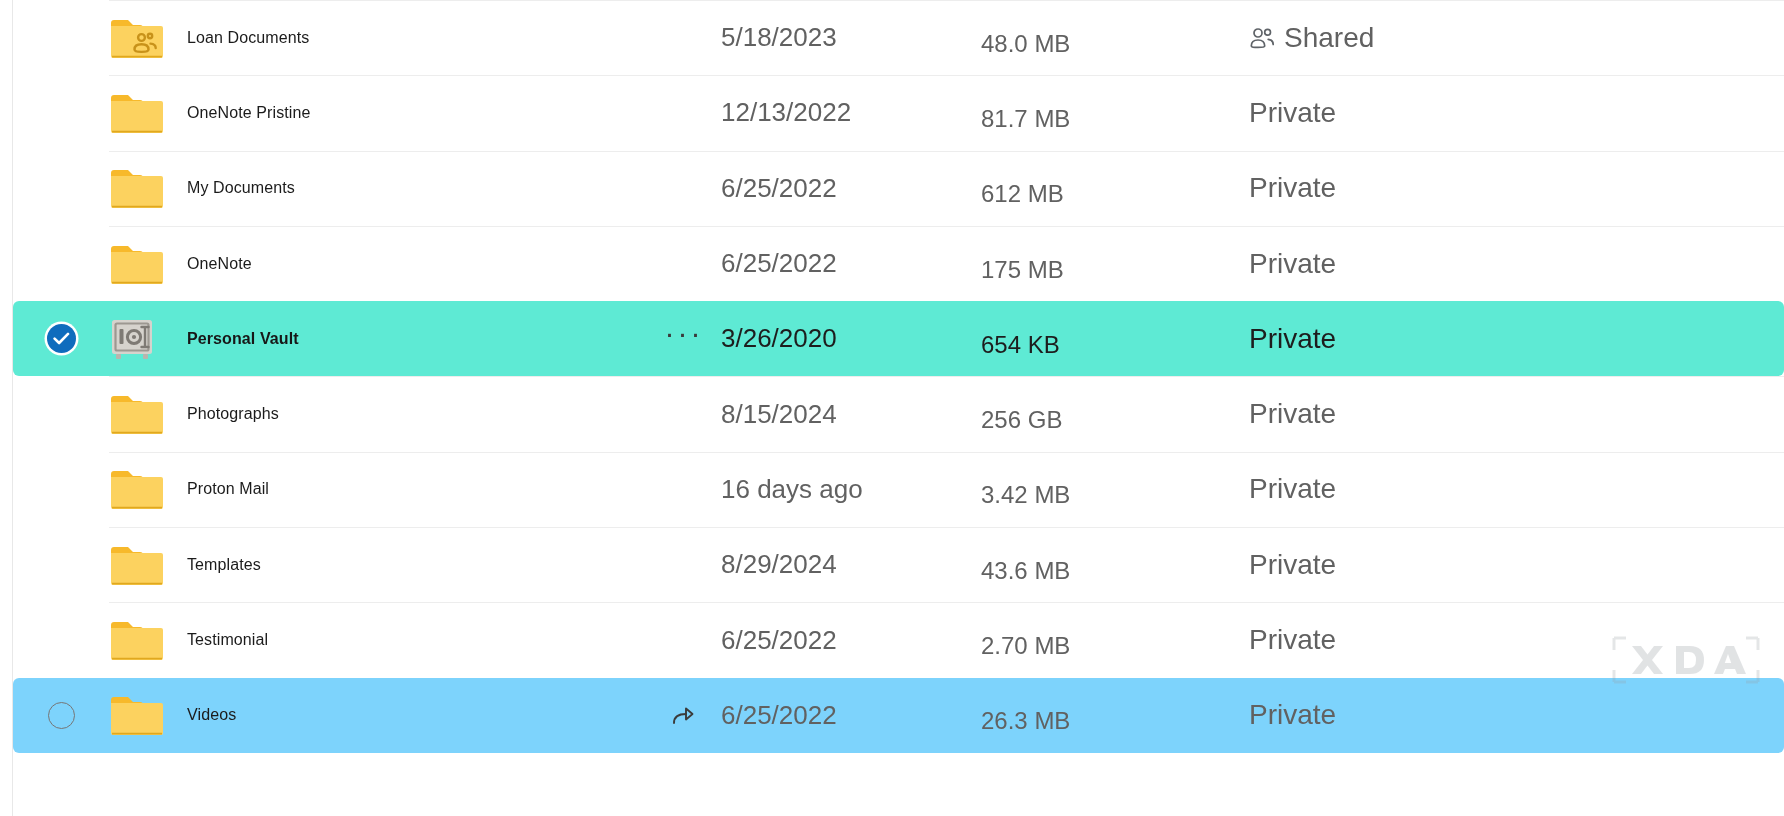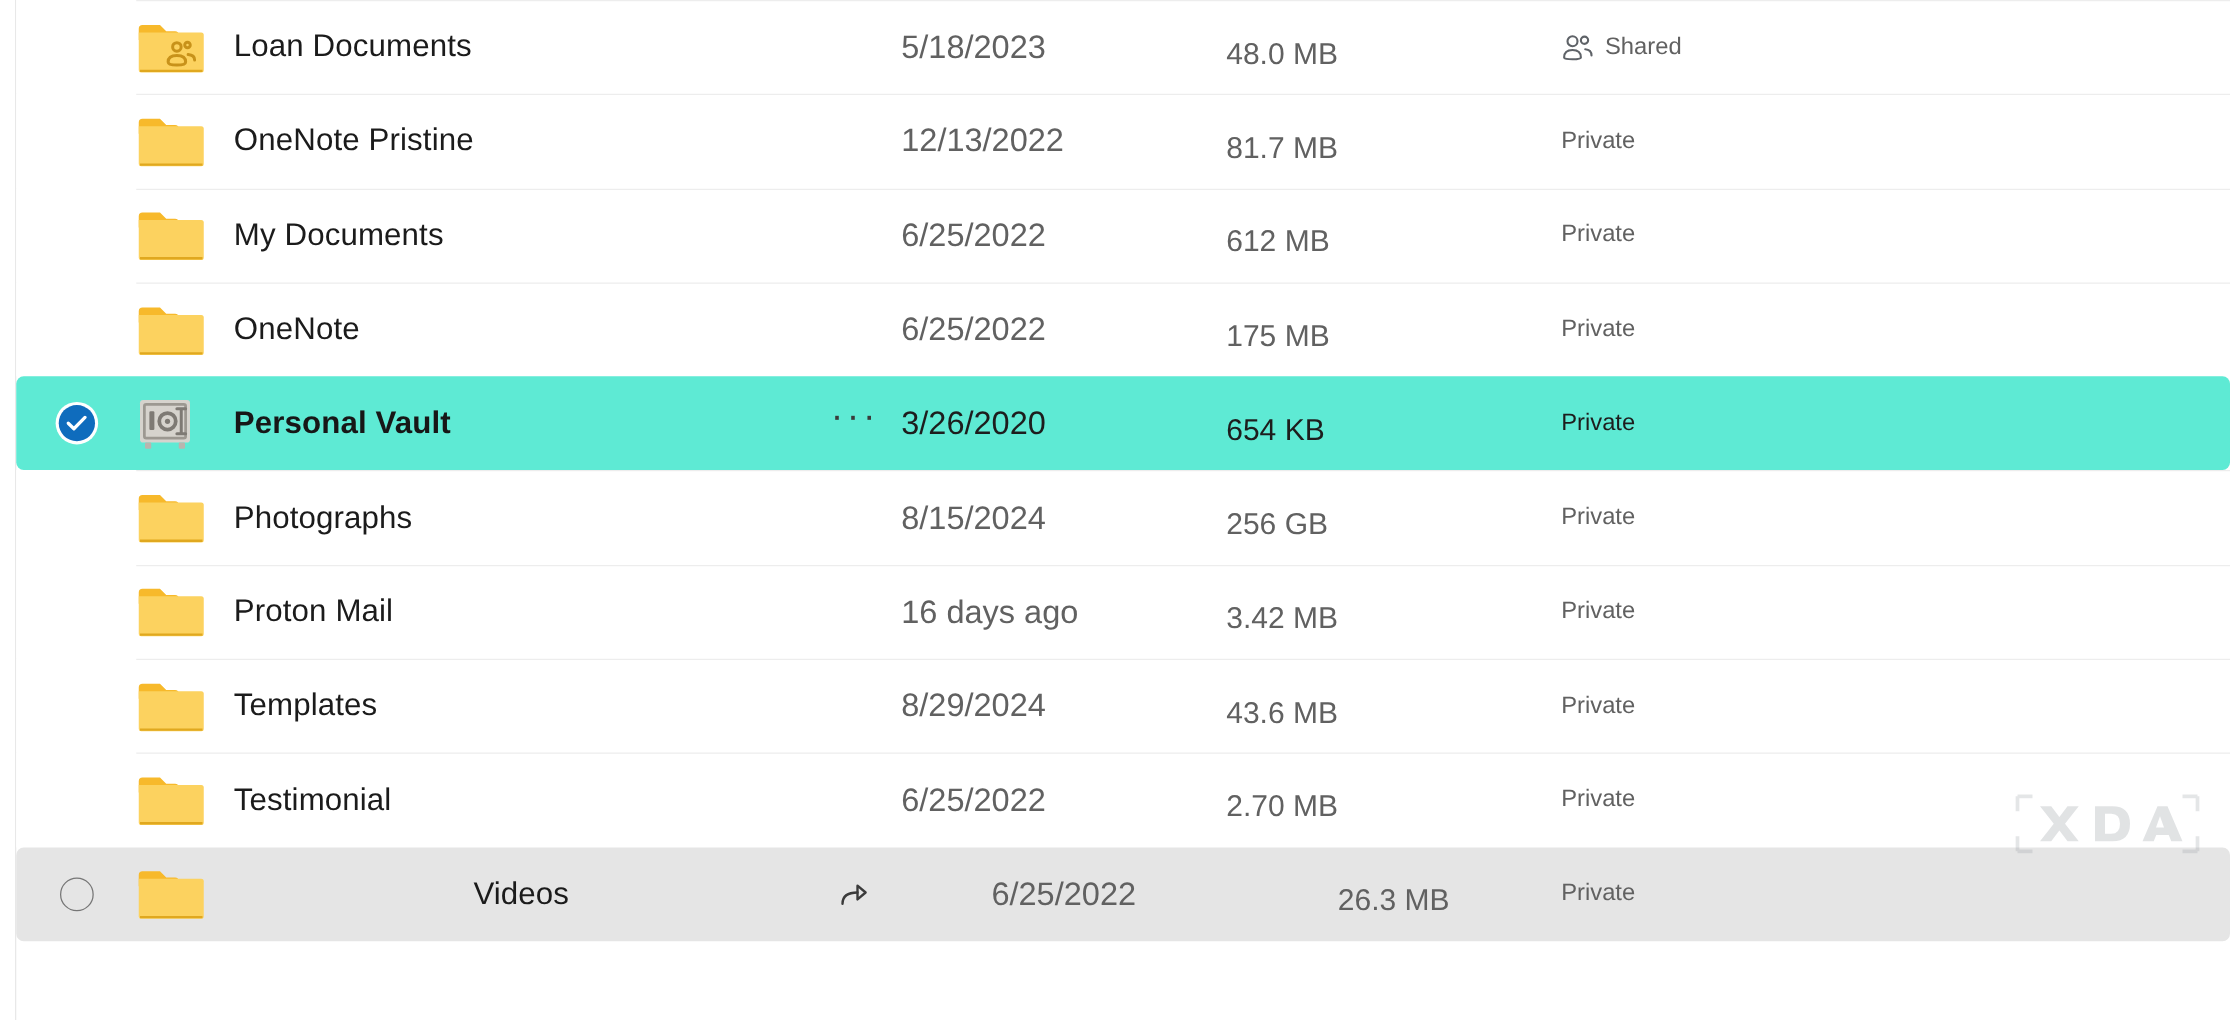--- a/index.html
+++ b/index.html
@@ -57,23 +57,22 @@
     background: #ededed;
   }
   .row.first .sep { left: 96px; }
 
   
   .row.selected {
     background: #5eead4;
     border-radius: 6px;
   }
   .row.hovered {
-    background: #e5e5e5;
+    background: #7dd3fc;
     border-radius: 6px;
-    text-align: center;
   }
 
   
   .check-col {
     flex: 0 0 96px;
     display: flex;
     align-items: center;
     justify-content: center;
     height: 100%;
   }
@@ -101,21 +100,21 @@
     align-items: center;
     justify-content: flex-start;
     height: 100%;
   }
   .folder-ico { width: 56px; height: 46px; display: block; }
   .vault-ico  { width: 50px; height: 44px; display: block; }
 
   
   .name-col {
     flex: 0 0 460px;
-    font-size: 25px;
+    font-size: 16px;
     color: #1b1b1b;
     letter-spacing: .1px;
     white-space: nowrap;
     overflow: hidden;
   }
   .row.selected .name-col { font-weight: 700; color: #171717; }
   .row.hovered  .name-col { color: #1b1b1b; }
 
   
   .action-col {
@@ -143,21 +142,21 @@
   }
   .size-col {
     flex: 0 0 268px;
     font-size: 24px;
     color: #616161;
     white-space: nowrap;
     margin-top: 12px;
   }
   .share-col {
     flex: 0 0 auto;
-    font-size: 19px;
+    font-size: 28px;
     color: #616161;
     display: flex;
     align-items: center;
     gap: 9px;
     white-space: nowrap;
   }
   .row.selected .date-col,
   .row.selected .size-col,
   .row.selected .share-col { color: #1d1d1d; }
 

